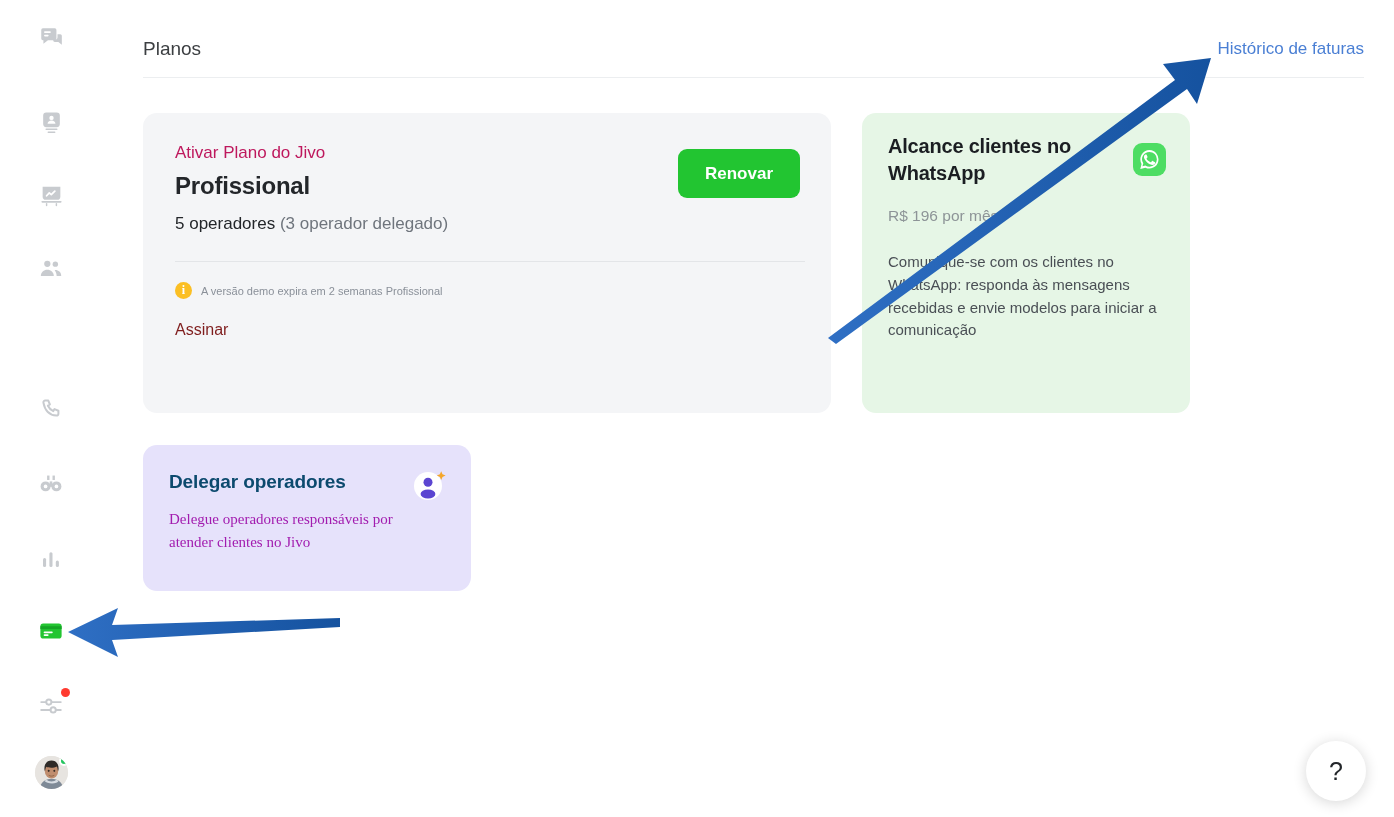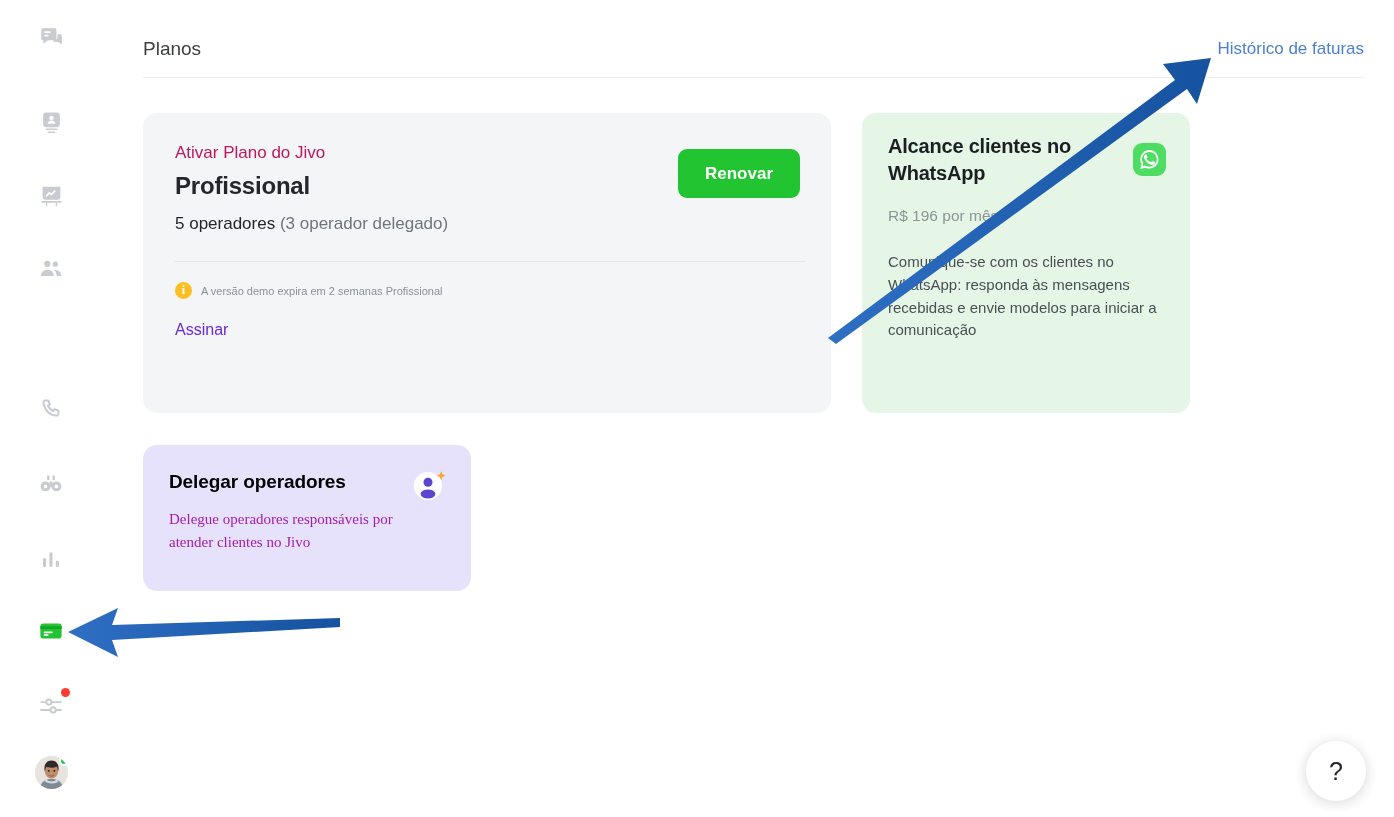--- a/index.html
+++ b/index.html
@@ -68,21 +68,21 @@
   .plan-ops .muted { color: #6f757d; }
   .divider { margin: 27px 0 0 0; height: 1px; background: #e3e5e8; width: 630px; }
   .notice { display: flex; align-items: center; gap: 9px; margin-top: 20px; }
   .notice-icon {
     width: 17px; height: 17px; border-radius: 50%;
     background: #fbbf24; color: #fff;
     font-size: 12px; font-weight: bold; font-family: "Liberation Serif", serif;
     display: flex; align-items: center; justify-content: center; flex: 0 0 auto;
   }
   .notice-text { font-size: 11px; color: #8a9099; }
-  .assinar { margin-top: 22px; font-size: 16px; color: #6d28d9; cursor: pointer; display:inline-block; }
+  .assinar { margin-top: 22px; font-size: 16px; color: #7f1d1d; cursor: pointer; display:inline-block; }
 
   .renew-btn {
     position: absolute; right: 31px; top: 36px;
     background: #22c531; color: #ffffff;
     border: none; border-radius: 9px;
     padding: 0 27px; height: 49px;
     font-size: 17px; font-weight: bold;
     font-family: "Liberation Sans", sans-serif;
     cursor: pointer;
   }
@@ -103,21 +103,21 @@
     width: 33px; height: 33px; border-radius: 9px;
     background: #4ddd63;
     display: flex; align-items: center; justify-content: center;
   }
 
   .delegate-card {
     left: 143px; top: 445px; width: 328px; height: 146px;
     background: #e6e2fb;
     padding: 26px 26px;
   }
-  .delegate-title { font-size: 19px; font-weight: bold; color: #000000; letter-spacing:-0.1px;}
+  .delegate-title { font-size: 19px; font-weight: bold; color: #0c4a6e; letter-spacing:-0.1px;}
   .delegate-desc { margin-top: 15px; font-size: 15px; color: #a21caf; line-height: 1.5; width: 258px; font-family: Liberation Serif, serif; }
   .delegate-icon { position: absolute; right: 22px; top: 24px; width: 37px; height: 33px; }
 
   
   .help-btn {
     position: absolute; left: 1306px; top: 741px;
     width: 60px; height: 60px; border-radius: 50%;
     background: #ffffff; box-shadow: 0 2px 14px rgba(0,0,0,0.16);
     display: flex; align-items: center; justify-content: center;
     font-size: 25px; color: #23262a; cursor: pointer;

